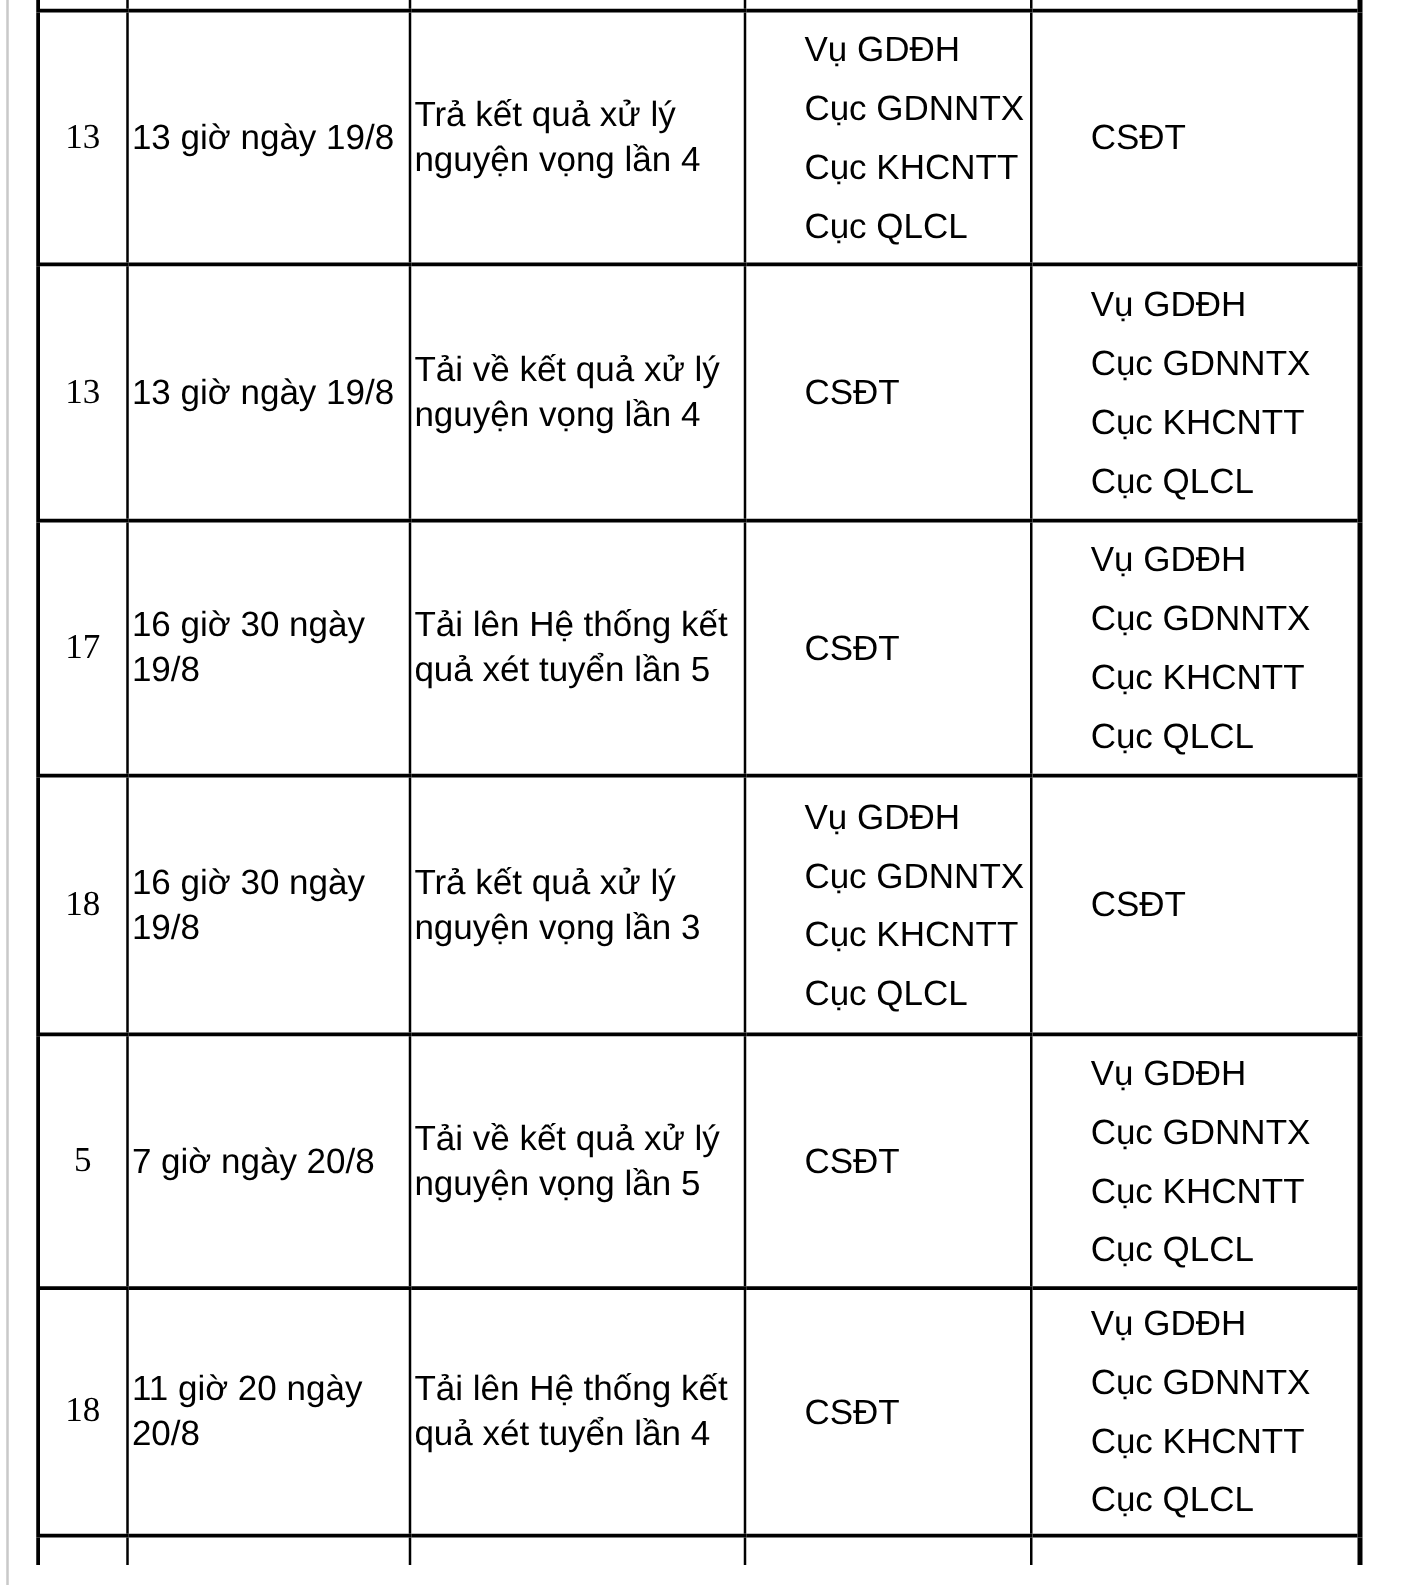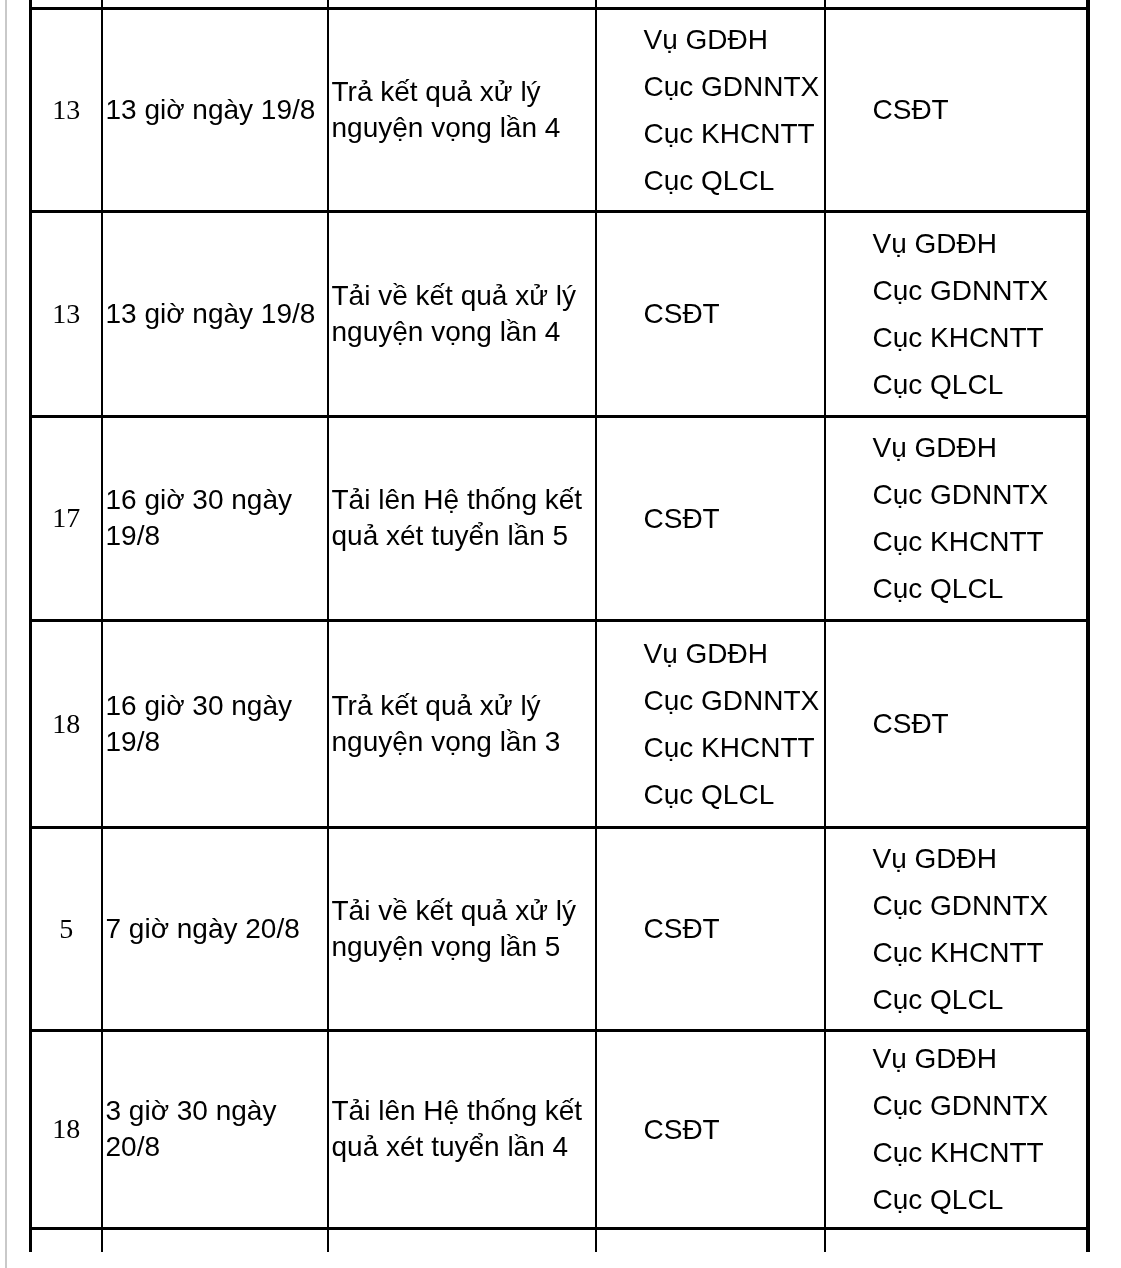--- a/index.html
+++ b/index.html
@@ -122,21 +122,21 @@
       <td class="c-org">
         <div class="org-line">Vụ GDĐH</div>
         <div class="org-line">Cục GDNNTX</div>
         <div class="org-line">Cục KHCNTT</div>
         <div class="org-line">Cục QLCL</div>
       </td>
     </tr>
 
     <tr style="height:198px">
       <td class="c-stt">18</td>
-      <td class="c-time">3 giờ 30 ngày 20/8</td>
+      <td class="c-time">11 giờ 20 ngày 20/8</td>
       <td class="c-task">Tải lên Hệ thống kết quả xét tuyển lần 4</td>
       <td class="c-org">
         <div class="org-line">CSĐT</div>
       </td>
       <td class="c-org">
         <div class="org-line">Vụ GDĐH</div>
         <div class="org-line">Cục GDNNTX</div>
         <div class="org-line">Cục KHCNTT</div>
         <div class="org-line">Cục QLCL</div>
       </td>

